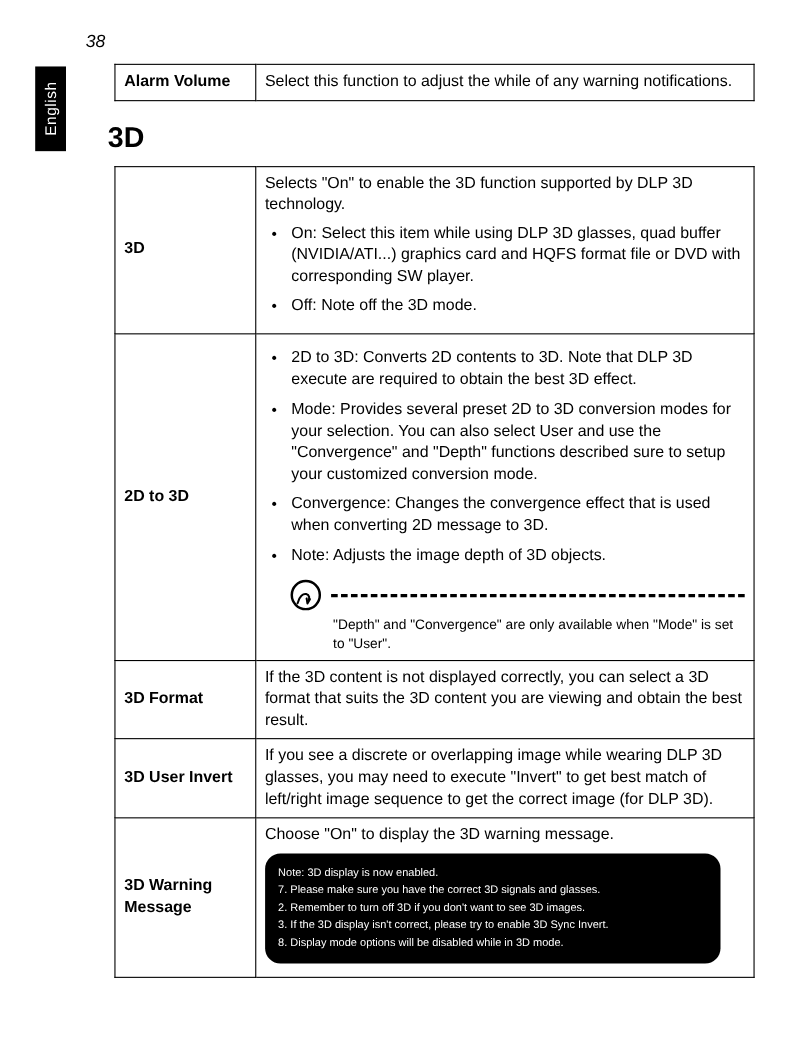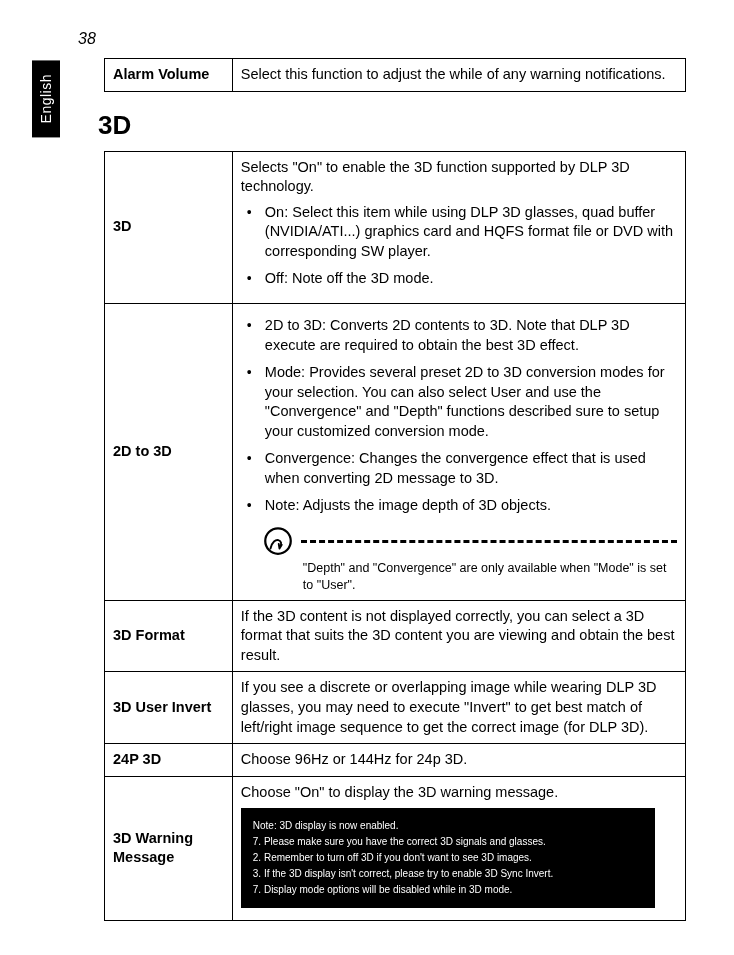--- a/index.html
+++ b/index.html
@@ -104,20 +104,21 @@
     line-height: 1.35;
   }
   .warning-box {
     background: #000;
     color: #fff;
     padding: 10px 12px;
     margin: 6px 0;
     font-size: 10px;
     line-height: 1.5;
     width: 95%;
+    border-radius: 14px;
   }
   .warning-box div { margin-bottom: 1px; }
   td.desc-top { vertical-align: top; }
 </style>
 </head>
 <body>
 
 <div class="page">
   <div class="page-number">38</div>
   <div class="lang-tab">English</div>
@@ -174,35 +175,31 @@
       <tr>
         <td class="label">3D Format</td>
         <td>If the 3D content is not displayed correctly, you can select a 3D format that suits the 3D content you are viewing and obtain the best result.</td>
       </tr>
 
       <tr>
         <td class="label">3D User Invert</td>
         <td>If you see a discrete or overlapping image while wearing DLP 3D glasses, you may need to execute "Invert" to get best match of left/right image sequence to get the correct image (for DLP 3D).</td>
       </tr>
 
-      <tr>
-        <td class="label">24P 3D</td>
-        <td>Choose 96Hz or 144Hz for 24p 3D.</td>
-      </tr>
 
       <tr>
         <td class="label">3D Warning Message</td>
         <td class="desc-top">
           <div>Choose "On" to display the 3D warning message.</div>
           <div class="warning-box">
             <div>Note: 3D display is now enabled.</div>
             <div>7. Please make sure you have the correct 3D signals and glasses.</div>
             <div>2. Remember to turn off 3D if you don't want to see 3D images.</div>
             <div>3. If the 3D display isn't correct, please try to enable 3D Sync Invert.</div>
-            <div>7. Display mode options will be disabled while in 3D mode.</div>
+            <div>8. Display mode options will be disabled while in 3D mode.</div>
           </div>
         </td>
       </tr>
 
     </tbody>
       </table>
 
   </div>
 </div>
 

